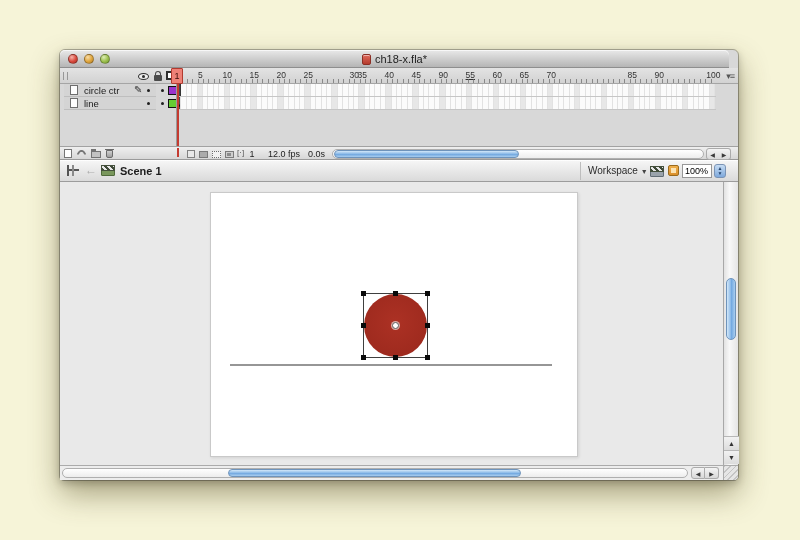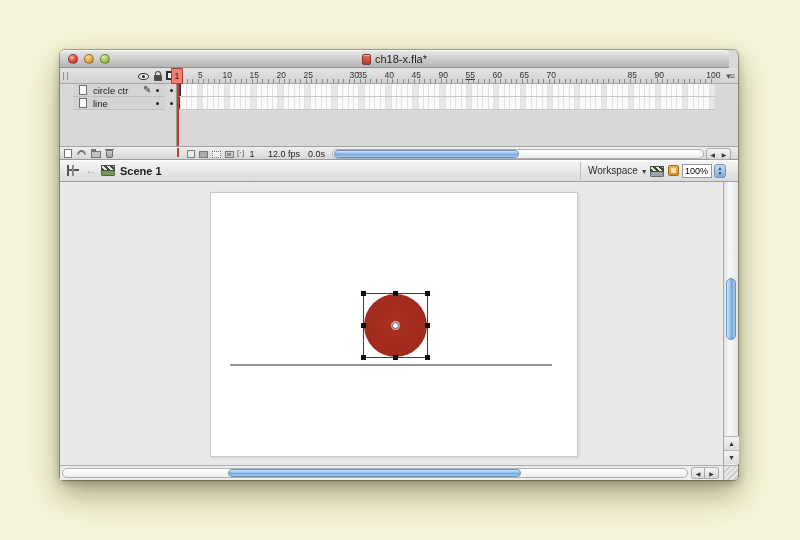--- a/index.html
+++ b/index.html
@@ -38,21 +38,21 @@
   .lock-icon { position:absolute; left:94px; top:7px; width:8px; height:6px; background:#4A4A4A; border-radius:1px; }
   .lock-icon::before { content:""; position:absolute; left:1px; top:-4px; width:4px; height:4px;
     border:1.5px solid #4A4A4A; border-bottom:none; border-radius:3px 3px 0 0; }
   .outline-sq-icon { position:absolute; left:106px; top:3px; width:9px; height:9px; border:2px solid #2E2E2E; background:#FFF; }
   .hframes { position:absolute; left:116px; top:18px; width:540px; height:16px; }
   .flabel { position:absolute; top:2px; width:20px; text-align:center; font-size:8.5px; color:#333; }
   .fticks { position:absolute; left:116px; top:29px; width:540px; height:4px;
     background:repeating-linear-gradient(to right, rgba(110,110,110,.75) 0 1px, transparent 1px 5.4px); }
   .panel-menu-icon { position:absolute; right:4px; top:3px; font-size:9px; color:#555; letter-spacing:-1px; }
 
-  .layer-names { position:absolute; left:13px; top:34px; width:92px;text-align:center; }
+  .layer-names { position:absolute; left:4px; top:34px; width:92px;text-align:center; }
   .lrow { position:relative; height:13px; background:#D4D4D4; border-bottom:1px solid #BEBEBE; }
   .pg { position:absolute; left:6px; top:1px; width:8px; height:10px; background:#FDFDFD; border:1px solid #6E6E6E; }
   .lname { position:absolute; left:20px; top:1px; font-size:9.5px; color:#1A1A1A; white-space:nowrap; }
   .pencil { position:absolute; left:70px; top:0px; font-size:10px; color:#333; }
   .ldot { position:absolute; top:5px; width:3px; height:3px; border-radius:50%; background:#1F1F1F; }
   .ldot.d1 { left:83px; } .ldot.d2 { left:97px; }
   .swatch { position:absolute; left:104px; top:2px; width:9px; height:9px; border:1px solid #111; }
 
   .layer-frames { position:absolute; left:116px; top:34px; width:540px; }
   .frow { display:flex; height:13px; border-bottom:1px solid #C6C6C6; }

